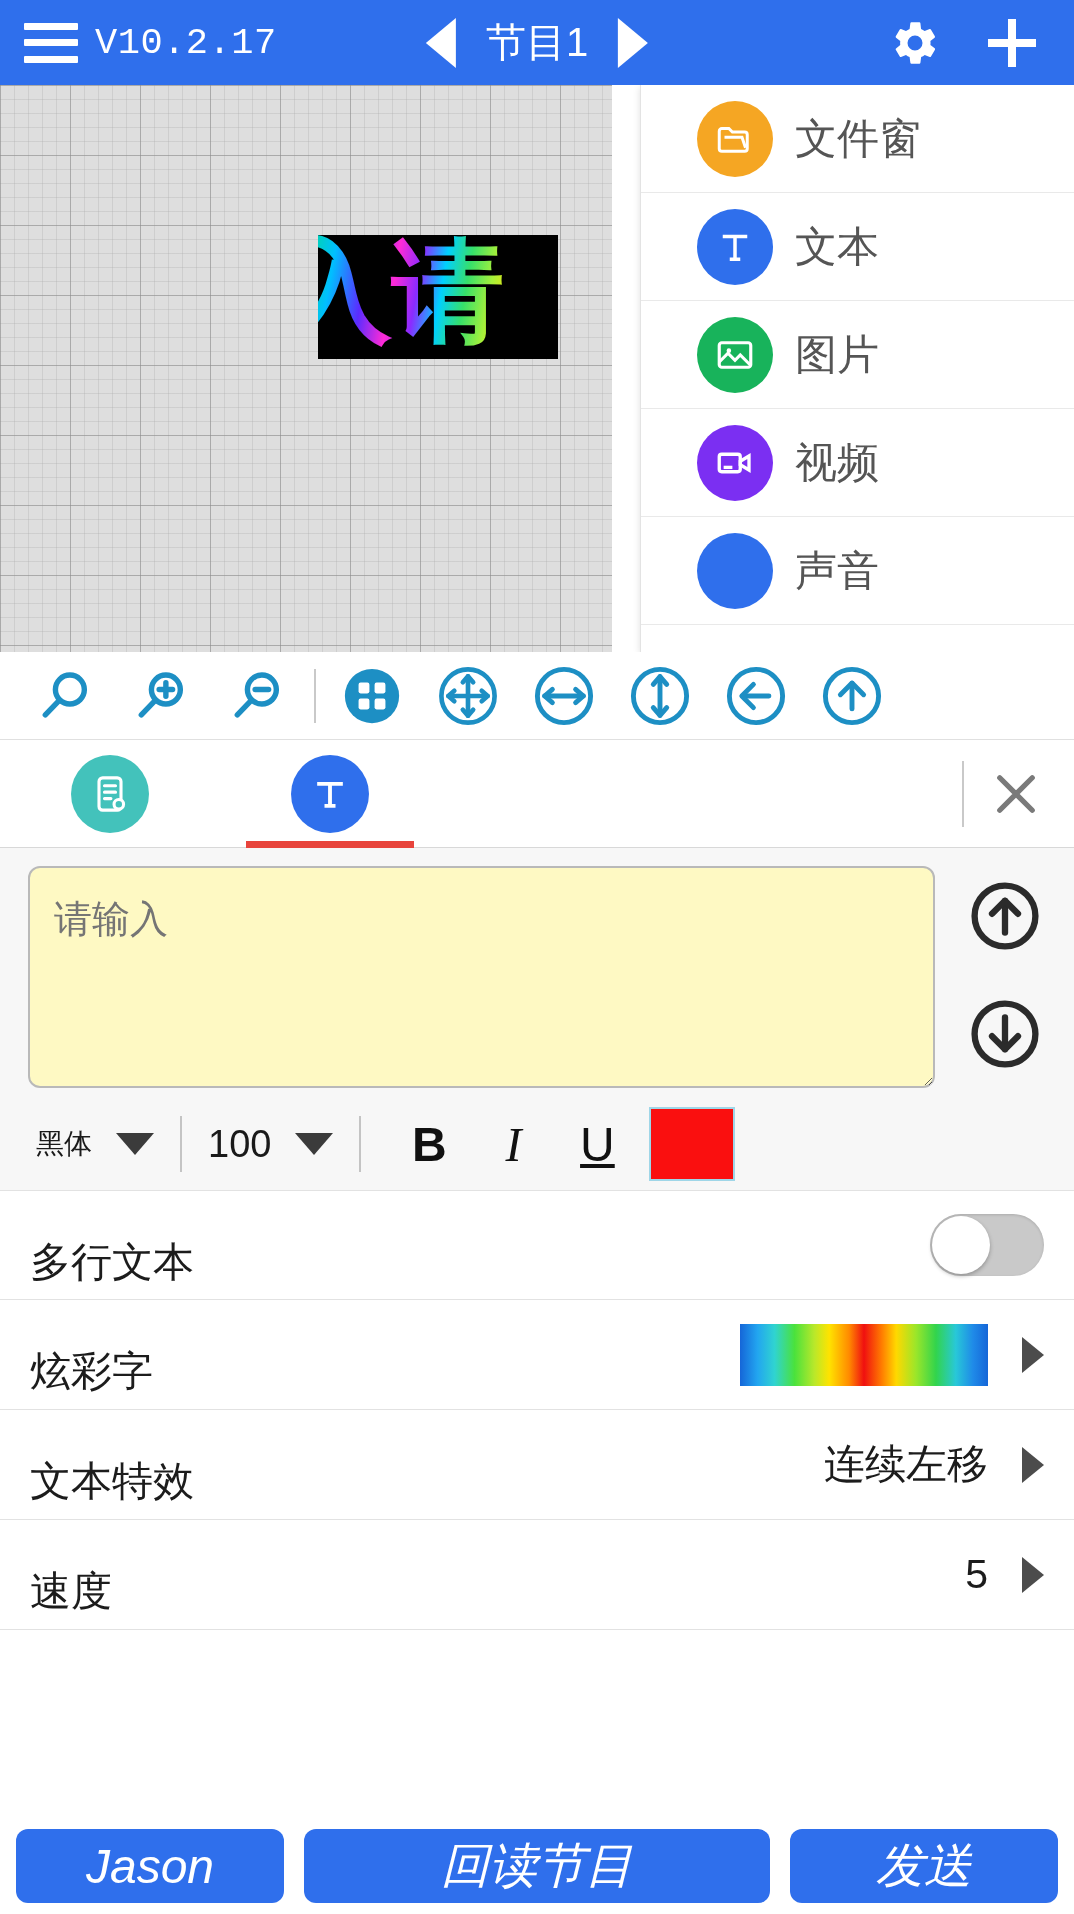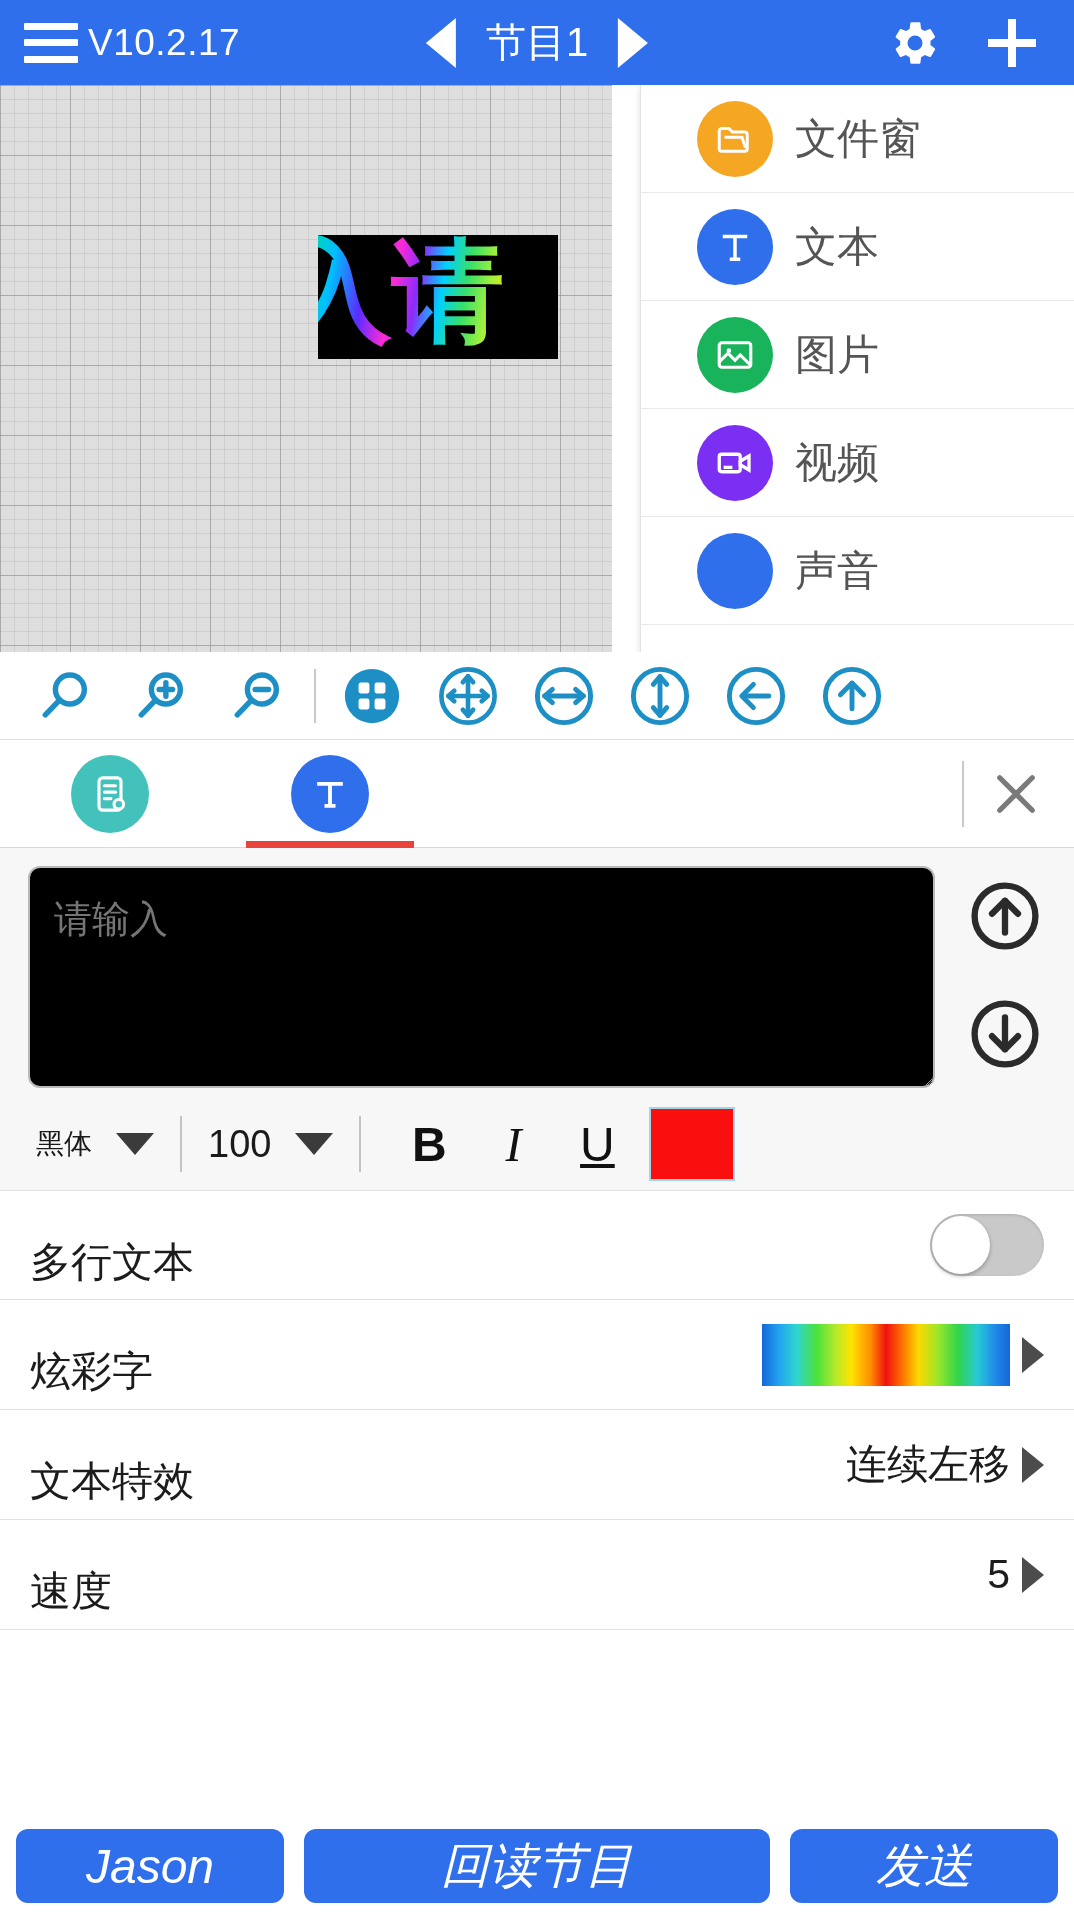--- a/index.html
+++ b/index.html
@@ -11,21 +11,21 @@
   #app { position:relative; width:1074px; height:1914px; display:flex; flex-direction:column; }
 
   
   .header {
     height:85px; background:#2f6fec; flex:0 0 85px;
     display:flex; align-items:center; color:#fff; position:relative;
   }
   .hamburger { width:54px; height:40px; margin-left:24px; display:flex; flex-direction:column;
                justify-content:space-between; cursor:pointer; }
   .hamburger span { display:block; height:7px; background:#fff; border-radius:1px; width:100%; }
-  .version { margin-left:10px; font-size:37px; letter-spacing:0.5px; }
+  .version { margin-left:17px; font-size:37px; letter-spacing:0.5px;font-family:Liberation Mono, monospace; }
   .prog-nav { position:absolute; left:50%; transform:translateX(-50%);
               display:flex; align-items:center; gap:30px; }
   .tri-left {
     width:0;height:0;border-top:25px solid transparent;border-bottom:25px solid transparent;
     border-right:30px solid #fff; cursor:pointer;
   }
   .tri-right {
     width:0;height:0;border-top:25px solid transparent;border-bottom:25px solid transparent;
     border-left:30px solid #fff; cursor:pointer;
   }
@@ -105,21 +105,21 @@
     content:""; position:absolute; left:26px; right:26px; bottom:0; height:7px; background:#e8443c;
   }
   .tab-tail { margin-left:auto; display:flex; align-items:center; gap:22px; margin-right:28px; }
   .tab-divider { width:2px; height:66px; background:#c9c9c9; }
   .close-x { width:60px; height:60px; cursor:pointer; }
 
   
   .editor-row { flex:0 0 250px; display:flex; align-items:flex-start; padding:18px 0 0 0; background:#f7f7f7; }
   .textarea-box {
     margin-left:28px; width:1040px; height:222px; border:2px solid #b9b9b9; border-radius:12px;
-    background:#000000; padding:26px 24px; font-size:38px; color:#8c8c8c;
+    background:#fef9c3; padding:26px 24px; font-size:38px; color:#8c8c8c;
     font-family:"Liberation Sans","DejaVu Sans",sans-serif;
   }
   .arrow-col { width:160px; height:222px; display:flex; flex-direction:column;
                align-items:center; justify-content:space-between; padding:12px 0 16px 0; }
   .circ-arrow { width:76px; height:76px; cursor:pointer; }
 
   
   .font-bar {
     flex:0 0 92px; display:flex; align-items:center; background:#f7f7f7;
     padding-left:36px;
@@ -137,21 +137,21 @@
   .color-swatch { width:86px; height:74px; background:#fa0f0f; border:2px solid #9fd6e8; margin-left:10px; cursor:pointer; }
 
   
   .settings { flex:1 1 auto; background:#fff; }
   .srow {
     height:110px; display:flex; align-items:center; padding:0 30px;
     border-bottom:1px solid #e2e2e2; cursor:pointer;
   }
   .srow:first-child { border-top:1px solid #e2e2e2; }
   .srow-label { font-size:41px; color:#1c1c1c;margin-top:34px; }
-  .srow-right { margin-left:auto; display:flex; align-items:center; gap:12px; }
+  .srow-right { margin-left:auto; display:flex; align-items:center; gap:34px; }
   .srow-value { font-size:41px; color:#1c1c1c; }
   .chev { width:0;height:0;border-top:18px solid transparent;border-bottom:18px solid transparent;
           border-left:22px solid #4c4c4c; }
   .toggle { width:114px; height:62px; border-radius:31px; background:#c9c9c9; position:relative;
             cursor:pointer; box-shadow:inset 0 1px 3px rgba(0,0,0,0.15); }
   .toggle .knob { position:absolute; left:2px; top:2px; width:58px; height:58px; border-radius:50%;
                   background:#fff; box-shadow:0 2px 4px rgba(0,0,0,0.28); }
   .rainbow {
     width:248px; height:62px;
     background:linear-gradient(to right,

